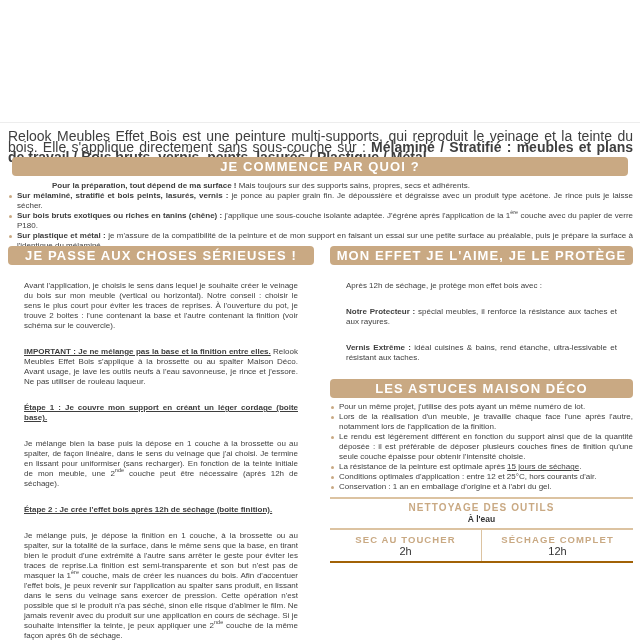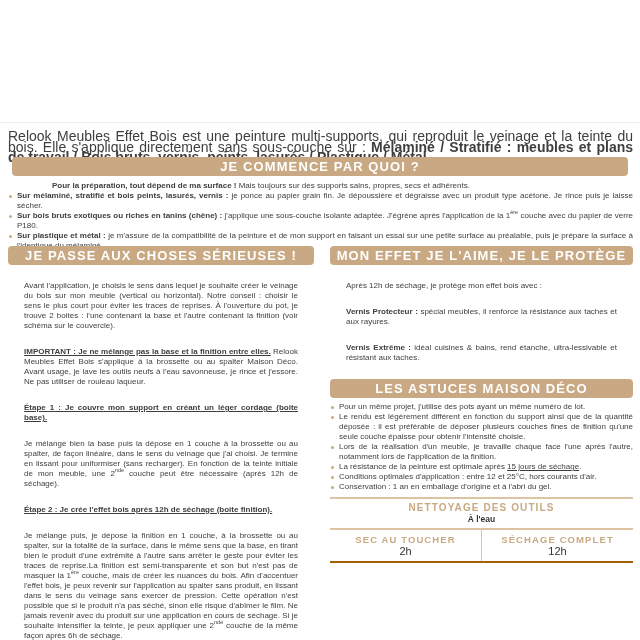--- a/index.html
+++ b/index.html
@@ -85,36 +85,36 @@
     <p><span class="b u">IMPORTANT : Je ne mélange pas la base et la finition entre elles.</span><span> Relook Meubles Effet Bois s'applique à la brossette ou au spalter Maison Déco. Avant usage, je lave les outils neufs à l'eau savonneuse, je rince et j'essore. Ne pas utiliser de rouleau laqueur.</span></p>
     <p><span class="b u">Étape 1 : Je couvre mon support en créant un léger cordage (boite base).</span></p>
     <p><span>Je mélange bien la base puis la dépose en 1 couche à la brossette ou au spalter, de façon linéaire, dans le sens du veinage que j'ai choisi. Je termine en lissant pour uniformiser (sans recharger). En fonction de la teinte initiale de mon meuble, une 2</span><span class="sup">nde</span><span> couche peut être nécessaire (après 12h de séchage).</span></p>
     <p><span class="b u">Étape 2 : Je crée l'effet bois après 12h de séchage (boite finition).</span></p>
     <p><span>Je mélange puis, je dépose la finition en 1 couche, à la brossette ou au spalter, sur la totalité de la surface, dans le même sens que la base, en tirant bien le produit d'une extrémité à l'autre sans arrêter le geste pour éviter les traces de reprise.La finition est semi-transparente et son but n'est pas de masquer la 1</span><span class="sup">ère</span><span> couche, mais de créer les nuances du bois. Afin d'accentuer l'effet bois, je peux revenir sur l'application au spalter sans produit, en lissant dans le sens du veinage sans exercer de pression. Cette opération n'est possible que si le produit n'a pas séché, sinon elle risque d'abîmer le film. Ne jamais revenir avec du produit sur une application en cours de séchage. Si je souhaite intensifier la teinte, je peux appliquer une 2</span><span class="sup">nde</span><span> couche de la même façon après 6h de séchage.</span></p>
   </div>
 
   <div class="col col-right">
     <div class="banner">MON EFFET JE L'AIME, JE LE PROTÈGE</div>
     <p><span>Après 12h de séchage, je protège mon effet bois avec :</span></p>
-    <p><span class="b">Vernis Protecteur :</span><span> spécial meubles, il renforce la résistance aux taches et aux rayures.</span></p>
+    <p><span class="b">Notre Protecteur :</span><span> spécial meubles, il renforce la résistance aux taches et aux rayures.</span></p>
     <p><span class="b">Vernis Extrême :</span><span> idéal cuisines &amp; bains, rend étanche, ultra-lessivable et résistant aux taches.</span></p>
 
     <div class="banner astuces-banner">LES ASTUCES MAISON DÉCO</div>
     <div class="bullets">
       <div class="bullet">
         <span class="dot"></span>
         <span><span>Pour un même projet, j'utilise des pots ayant un même numéro de lot.</span></span>
       </div>
       <div class="bullet">
         <span class="dot"></span>
-        <span><span>Le rendu est légèrement différent en fonction du support ainsi que de la quantité déposée : il est préférable de déposer plusieurs couches fines de finition qu'une seule couche épaisse pour obtenir l'intensité choisie.</span></span>
+        <span><span>Lors de la réalisation d'un meuble, je travaille chaque face l'une après l'autre, notamment lors de l'application de la finition.</span></span>
       </div>
       <div class="bullet">
         <span class="dot"></span>
-        <span><span>Lors de la réalisation d'un meuble, je travaille chaque face l'une après l'autre, notamment lors de l'application de la finition.</span></span>
+        <span><span>Le rendu est légèrement différent en fonction du support ainsi que de la quantité déposée : il est préférable de déposer plusieurs couches fines de finition qu'une seule couche épaisse pour obtenir l'intensité choisie.</span></span>
       </div>
       <div class="bullet">
         <span class="dot"></span>
         <span><span>La résistance de la peinture est optimale après </span><span class="u">15 jours de séchage</span><span>.</span></span>
       </div>
       <div class="bullet">
         <span class="dot"></span>
         <span><span>Conditions optimales d'application : entre 12 et 25°C, hors courants d'air.</span></span>
       </div>
       <div class="bullet">

